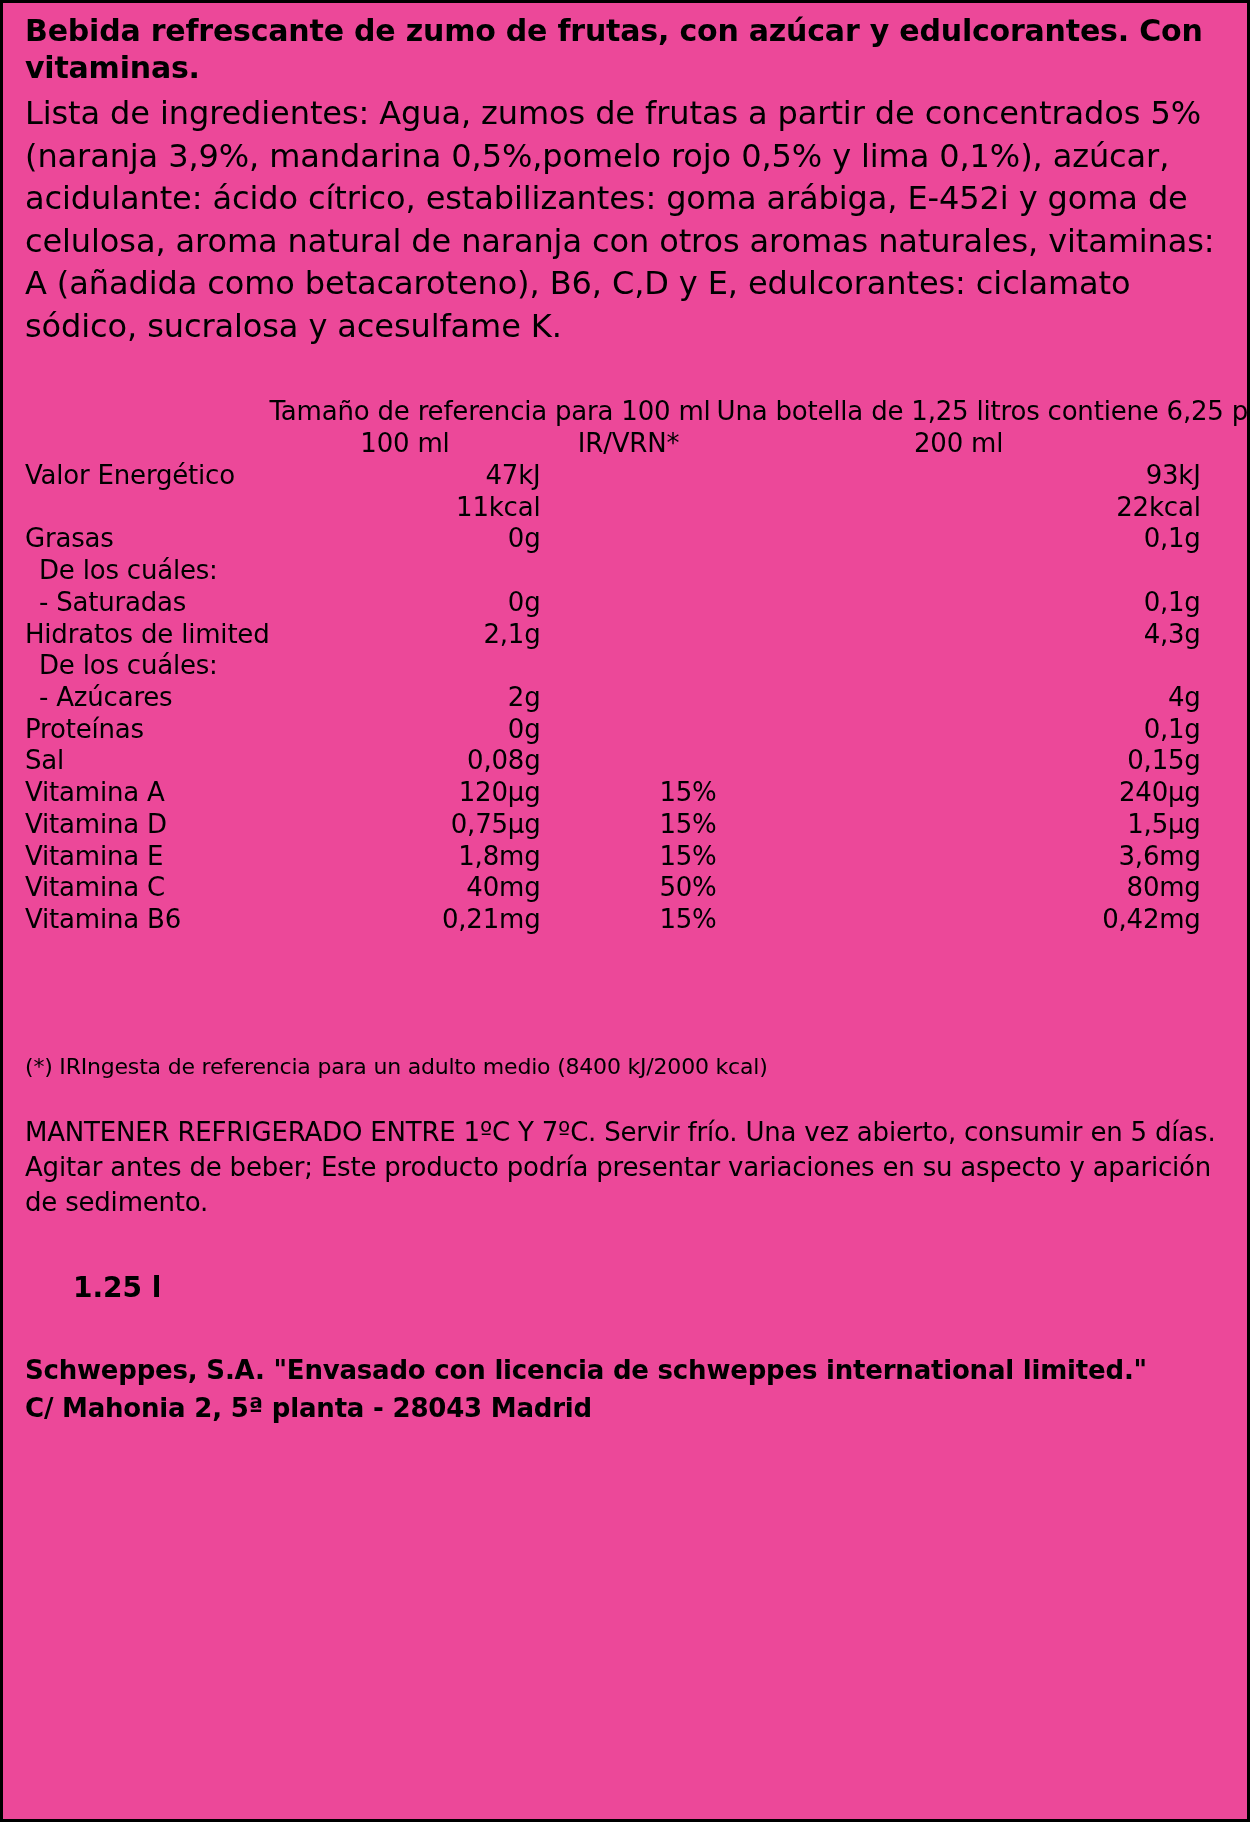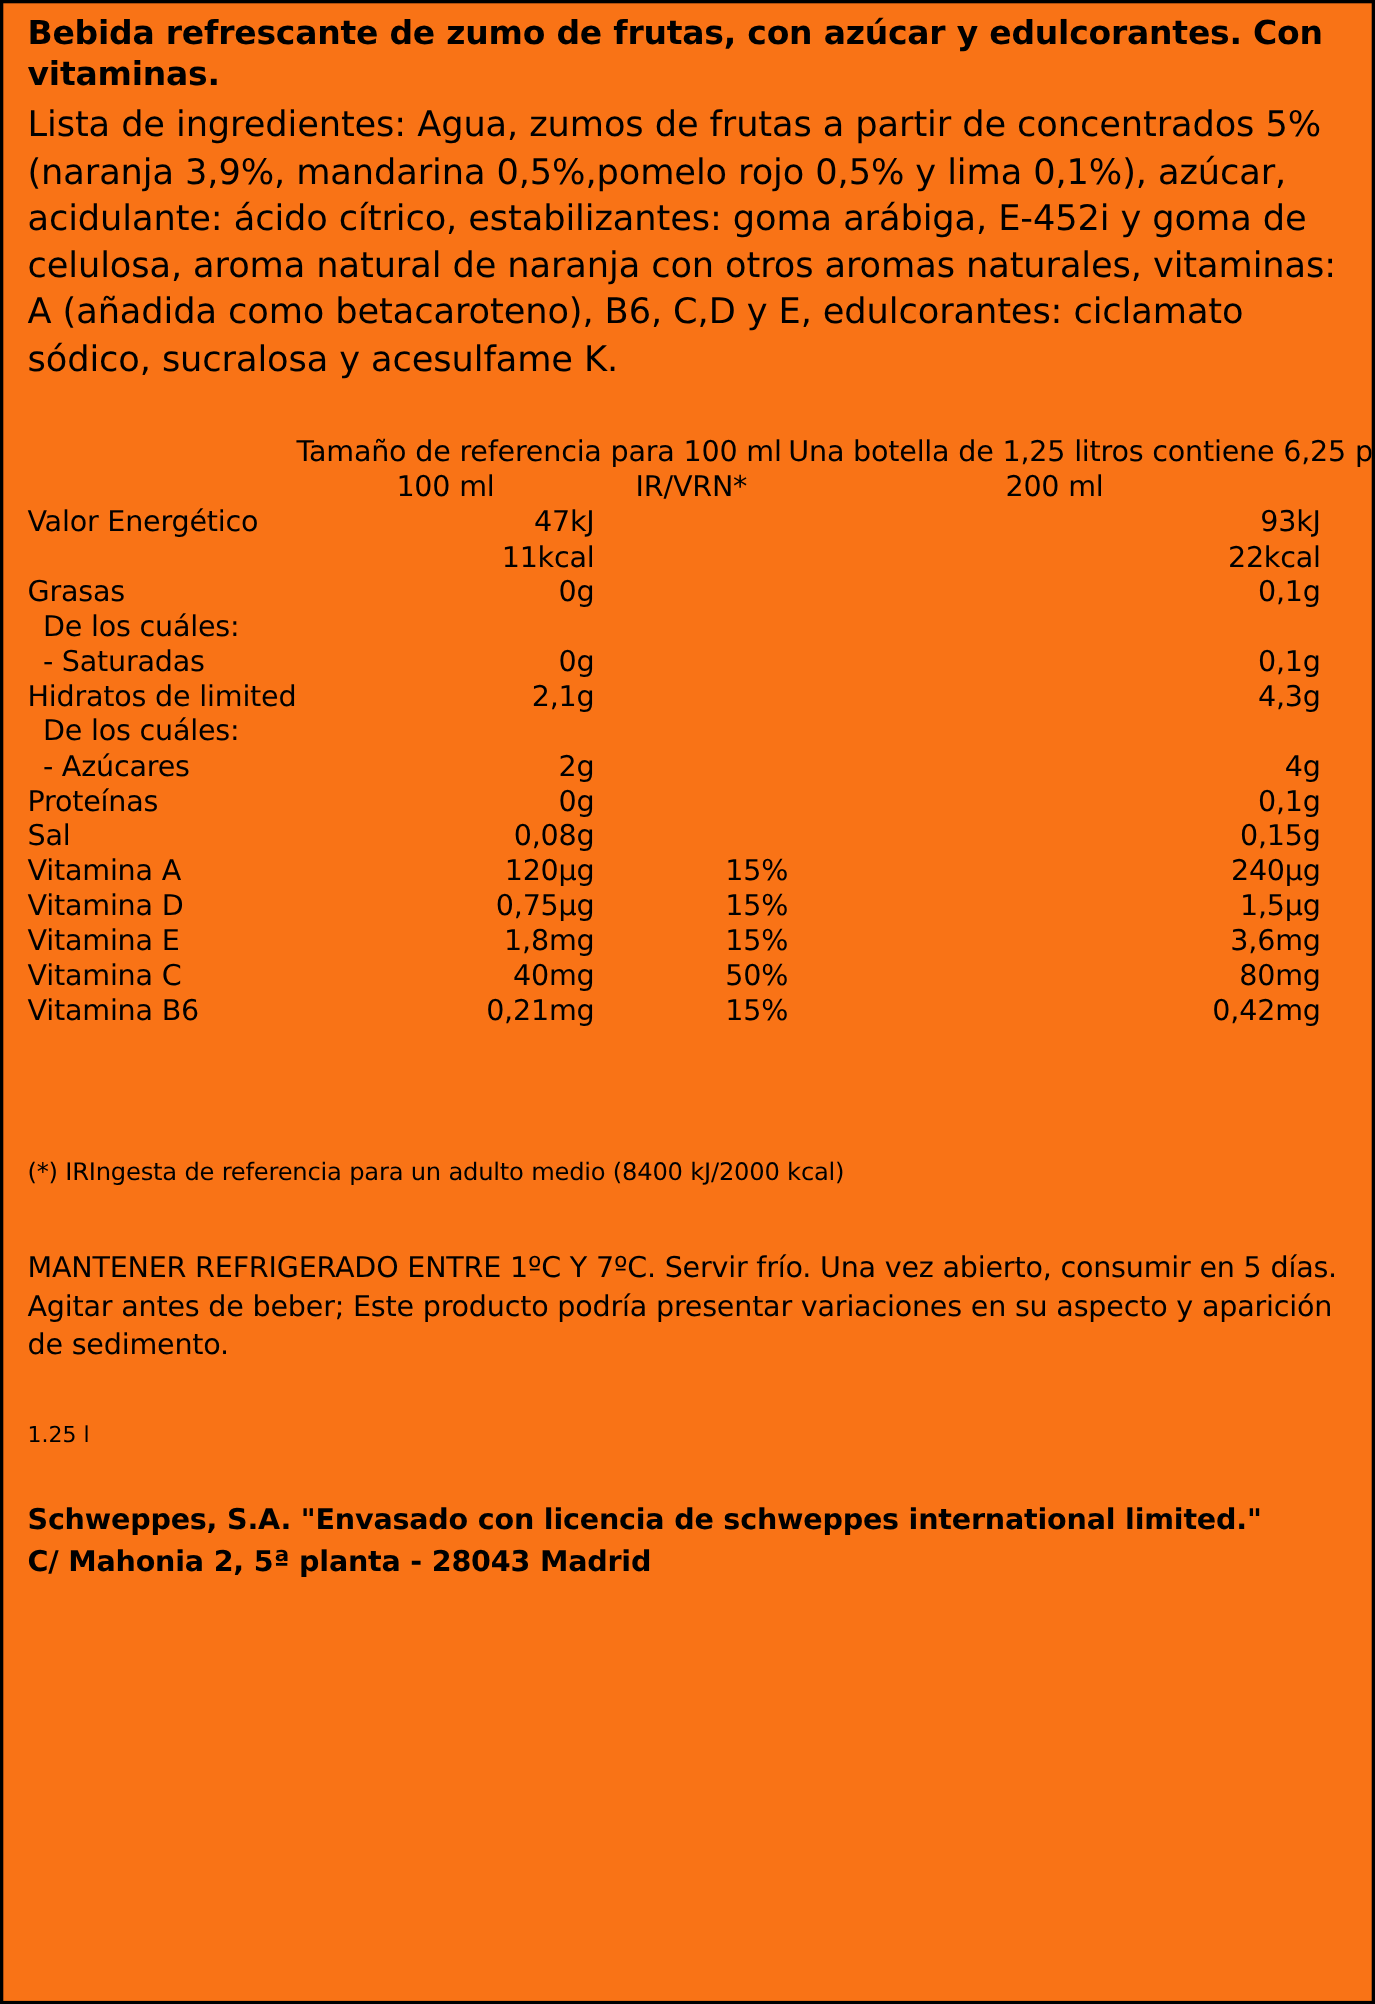--- a/index.html
+++ b/index.html
@@ -10,21 +10,21 @@
   body {
     font-family: "DejaVu Sans", sans-serif;
     color: #000000;
   }
   #page {
     position: relative;
     width: 1250px;
     height: 1822px;
     box-sizing: border-box;
     border: 3px solid #000000;
-    background: #f97316;
+    background: #ec4899;
     overflow: hidden;
   }
   #inner {
     padding: 10px 22px 0 22px;
   }
   .title {
     font-size: 30px;
     font-weight: bold;
     line-height: 1.22;
     margin: 0 0 6px 0;
@@ -79,29 +79,30 @@
   }
   .indent1 { padding-left: 14px !important; }
 
   .notes {
     margin-top: 116px;
     font-size: 22px;
     line-height: 1.35;
     letter-spacing: -0.2px;
   }
   .storage {
-    margin-top: 55px;
+    margin-top: 34px;
     font-size: 26px;
     line-height: 1.33;
     letter-spacing: -0.2px;
   }
   .volume {
     margin-top: 52px;
-    font-size: 20px;
-    font-weight: normal;
+    font-size: 28px;
+    font-weight: bold;
+    margin-left: 48px;
   }
   .company {
     margin-top: 50px;
     font-size: 26px;
     font-weight: bold;
     line-height: 1.3;
     letter-spacing: -0.2px;
   }
   .address {
     margin-top: 4px;

